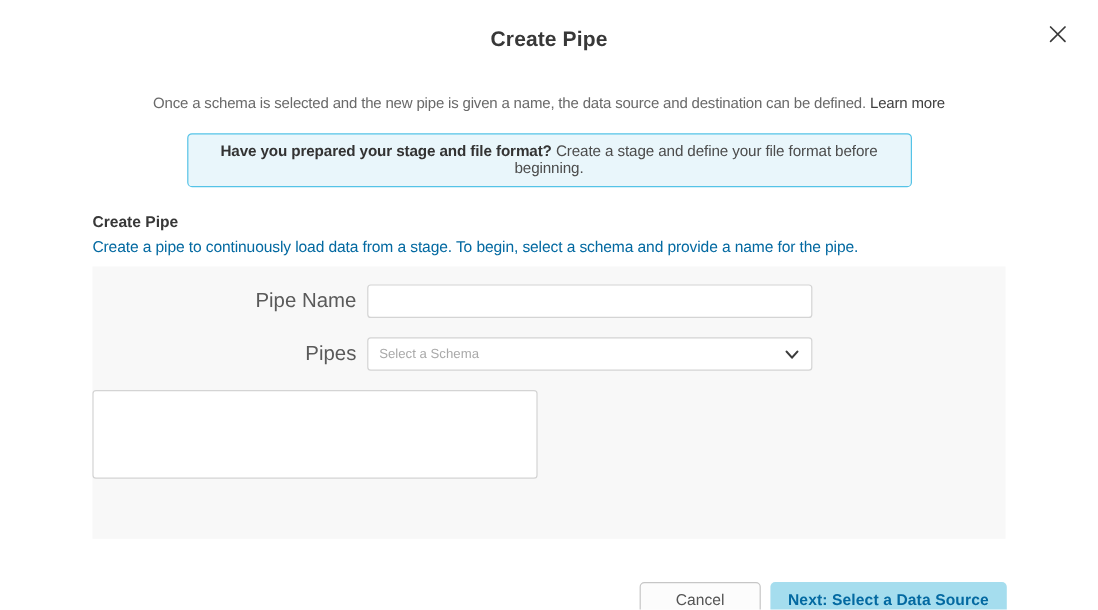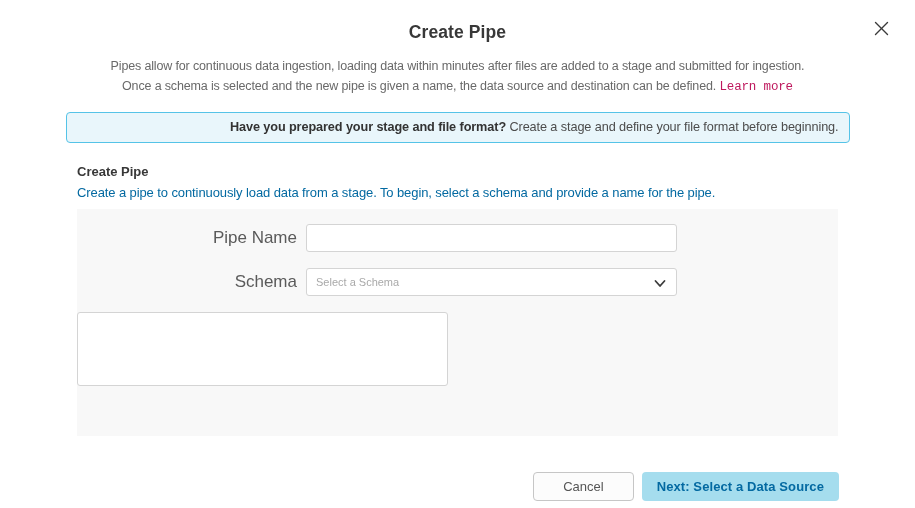--- a/index.html
+++ b/index.html
@@ -29,33 +29,32 @@
   .dialog-desc {
     margin-top: 13px;
     text-align: center;
     font-size: 12.5px;
     letter-spacing: -0.15px;
     color: #696969;
     line-height: 1.62;
   }
   .dialog-desc .desc-line { white-space: nowrap; }
   .learn-more {
-    color: #be185d;
+    color: #404040;
     text-decoration: none;
     cursor: pointer;
-    font-family: Liberation Mono, monospace;
   }
   .banner {
-    width: 784px;
+    width: 604px;
     margin: 14px auto 0 auto;
     border: 1.5px solid #55c3e7;
     background: #e9f6fb;
     border-radius: 4px;
     padding: 7px 10px 8px 10px;
-    text-align: right;
+    text-align: center;
     font-size: 12.7px;
     color: #4c4c4c;
     letter-spacing: -0.1px;
   }
   .banner b { color: #333333; font-weight: 700; }
   .section {
     width: 761px;
     margin: 21px auto 0 auto;
   }
   .section-heading {
@@ -158,21 +157,21 @@
     <svg width="17" height="17" viewBox="0 0 17 17">
       <line x1="2.5" y1="2.5" x2="14.5" y2="14.5" stroke="#3a3a3a" stroke-width="1.4" stroke-linecap="round"></line>
       <line x1="14.5" y1="2.5" x2="2.5" y2="14.5" stroke="#3a3a3a" stroke-width="1.4" stroke-linecap="round"></line>
     </svg>
   </span>
 </button>
 
 <h1 class="dialog-title">Create Pipe</h1>
 
 <p class="dialog-desc">
-  <span class="desc-line">Pipes allow for continuous data ingestion, loading data within minutes after files are added to a stage and submitted for ingestion.</span><br>
+  <br>
   <span class="desc-line"><span>Once a schema is selected and the new pipe is given a name, the data source and destination can be defined.</span>
   <a class="learn-more">Learn more</a></span>
 </p>
 
 <div class="banner">
   <b>Have you prepared your stage and file format?</b>
   <span>Create a stage and define your file format before beginning.</span>
 </div>
 
 <div class="section">
@@ -183,21 +182,21 @@
 <div class="form-panel">
 
   <div class="form-row">
     <label class="form-label">Pipe Name</label>
     <div class="control-wrap">
       <input class="text-input" type="text" value="" style="">
     </div>
   </div>
 
   <div class="form-row">
-    <label class="form-label">Schema</label>
+    <label class="form-label">Pipes</label>
     <div class="control-wrap">
       <input class="select-input" type="text" readonly="" placeholder="Select a Schema" style="">
       <span class="chevron">
         <svg width="14" height="12" viewBox="0 0 14 12">
           <polyline points="2.5,3 7,8 11.5,3" fill="none" stroke="#3c3c3c" stroke-width="1.8" stroke-linecap="round" stroke-linejoin="round"></polyline>
         </svg>
       </span>
     </div>
   </div>
 

